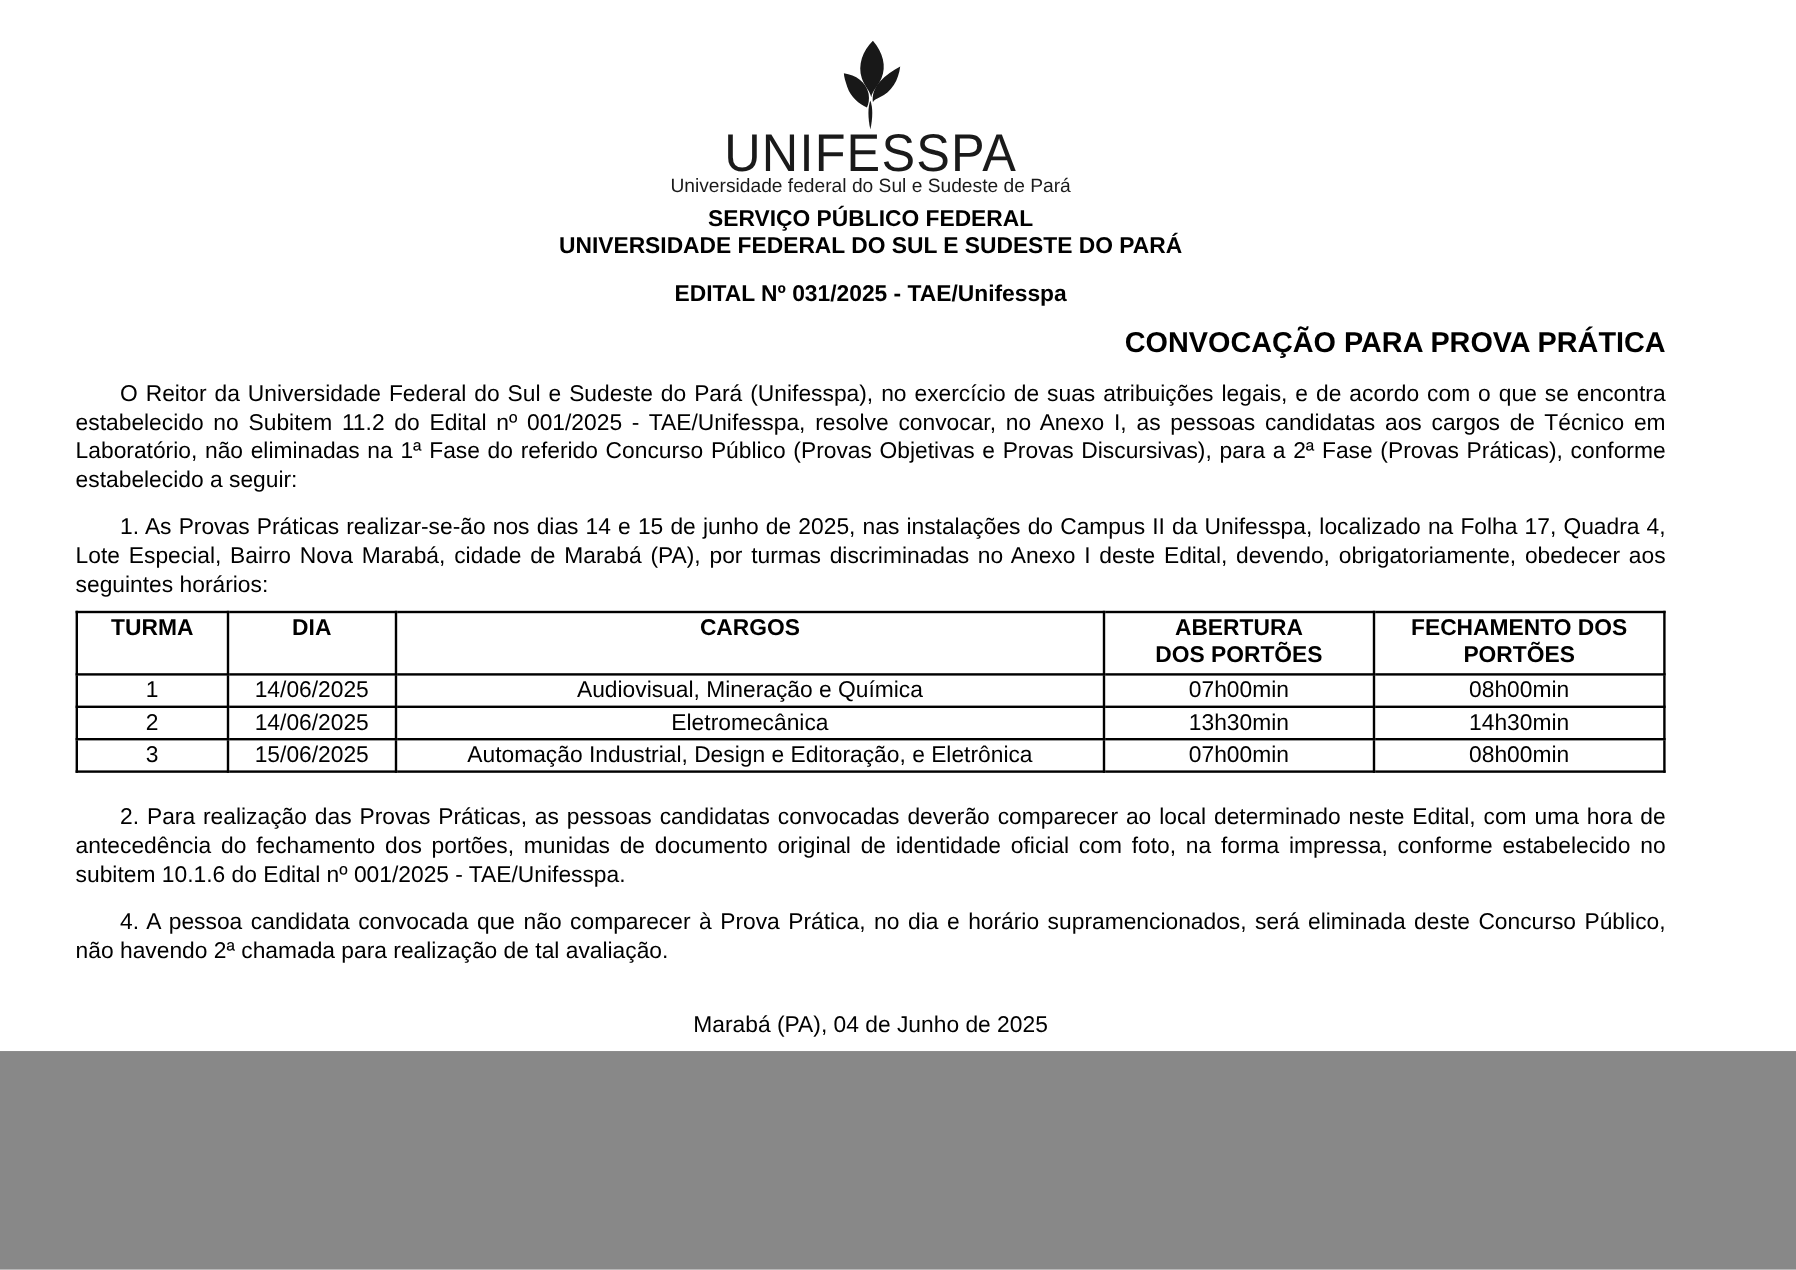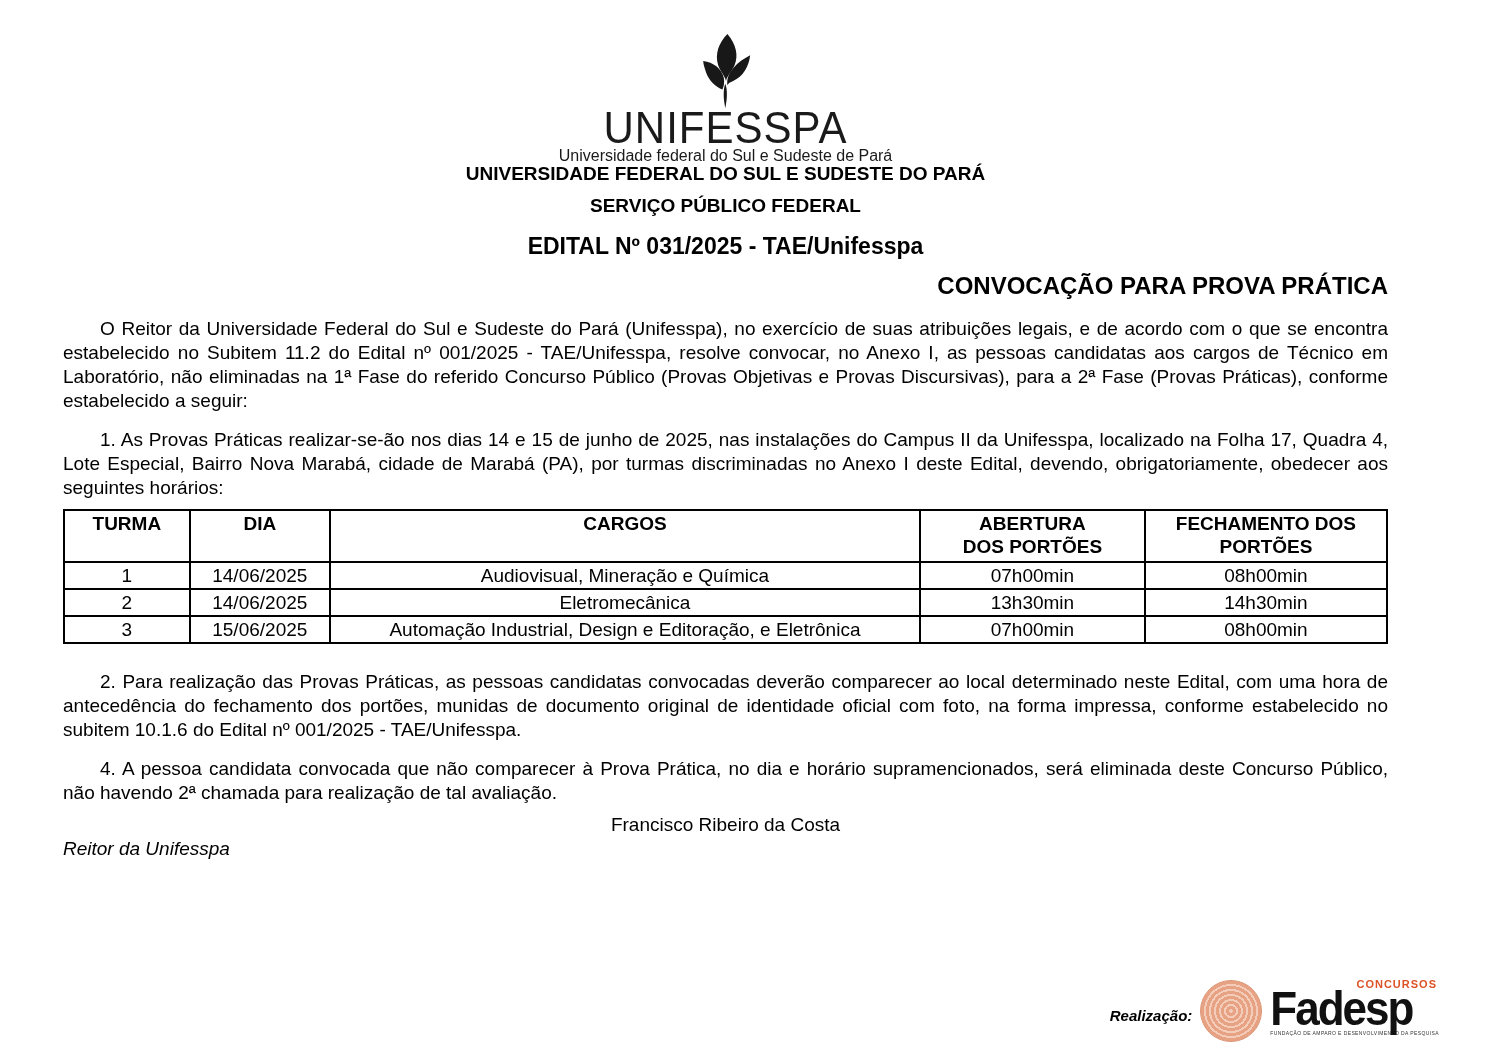--- a/index.html
+++ b/index.html
@@ -1,20 +1,20 @@
 <!DOCTYPE html>
 <html lang="pt-BR"><head>
 <meta charset="utf-8">
 <style>
   * { margin: 0; padding: 0; box-sizing: border-box; }
   html, body { background: #888; }
   .page {
     position: relative;
     width: 1497px;
-    height: 1058px;
+    height: 876px;
     margin: 0 auto;
     background: #ffffff;
     color: #000;
     font-family: "Liberation Sans", sans-serif;
     font-size: 19px;
     line-height: 24px;
     overflow: hidden;
   }
   .content { padding: 34px 109px 0 63px; }
 
@@ -26,21 +26,21 @@
     font-size: 42px;
     line-height: 40px;
     letter-spacing: 1px;
     font-weight: 400;
     transform: scaleY(1.05);
     color: #1a1a1a;
   }
   .logo-tag { font-size: 16px; line-height: 13px; color: #1a1a1a; margin-top: 1px; }
   .org-line { text-align: center; font-weight: bold; font-size: 19px; line-height: 23px; }
   .org-line.first { margin-top: 9px; }
-  .edital-line { text-align: center; font-weight: bold; font-size: 23px; margin-top: 17px; }
+  .edital-line { text-align: center; font-weight: bold; font-size: 19px; margin-top: 17px; }
   .doc-title { text-align: right; font-weight: bold; font-size: 24px; margin-top: 16px; }
 
   
   .para {
     text-align: justify;
     text-indent: 37px;
     margin-top: 15px;
   }
   .para.intro { margin-top: 19px; }
   .para b { font-weight: normal; }
@@ -142,22 +142,22 @@
       <svg class="flame" viewBox="0 0 100 104" xmlns="http://www.w3.org/2000/svg">
         <path fill="#181818" d="M52,0 C64,14 68,30 62,44 C58,53 52,58 50,66 C48,58 42,53 39,44 C34,28 40,12 52,0 Z"></path>
         <path fill="#181818" d="M18,38 C32,40 44,48 47,62 C48,69 47,74 45,78 C36,74 26,66 22,54 C20,48 18,42 18,38 Z"></path>
         <path fill="#181818" d="M84,30 C82,46 74,60 60,66 C56,68 53,69 52,72 C51,64 53,56 60,48 C67,40 76,34 84,30 Z"></path>
         <path fill="#181818" d="M49,70 C52,78 52,90 49,104 C46,90 46,78 49,70 Z"></path>
       </svg>
       <div class="logo-word">UNIFESSPA</div>
       <div class="logo-tag">Universidade federal do Sul e Sudeste de Pará</div>
     </div>
 
+    <div class="org-line first">SERVIÇO PÚBLICO FEDERAL</div>
     <div class="org-line">UNIVERSIDADE FEDERAL DO SUL E SUDESTE DO PARÁ</div>
-    <div class="org-line first">SERVIÇO PÚBLICO FEDERAL</div>
     <div class="edital-line">EDITAL Nº 031/2025 - TAE/Unifesspa</div>
     <div class="doc-title">CONVOCAÇÃO PARA PROVA PRÁTICA</div>
 
     <p class="para intro"><span>O Reitor da Universidade Federal do Sul e Sudeste do Pará (Unifesspa), no exercício de suas atribuições legais, e de acordo com o que se encontra estabelecido no </span><b>Subitem 11.2</b><span> do Edital nº 001/2025 - TAE/Unifesspa, resolve convocar, no </span><b>Anexo I</b><span>, as pessoas candidatas aos cargos de Técnico em Laboratório, não eliminadas na 1ª Fase do referido Concurso Público (Provas Objetivas e Provas Discursivas), para a </span><b>2ª Fase</b><span> (Provas Práticas), conforme estabelecido a seguir:</span></p>
     <p class="para"><b>1. As Provas Práticas realizar-se-ão nos dias 14 e 15 de junho de 2025,</b><span> nas instalações do </span><b>Campus II da Unifesspa</b><span>, localizado na Folha 17, Quadra 4, Lote Especial, Bairro Nova Marabá, cidade de Marabá (PA), por </span><b>turmas</b><span> discriminadas no </span><b>Anexo I</b><span> deste Edital, devendo, obrigatoriamente, obedecer aos seguintes horários:</span></p>
 
     <table class="schedule">
       <colgroup>
         <col class="c-turma">
           <col class="c-dia">
@@ -197,20 +197,21 @@
           <td>Automação Industrial, Design e Editoração, e Eletrônica</td>
           <td>07h00min</td>
           <td>08h00min</td>
         </tr>
       </tbody>
     </table>
 
     <p class="para after-table"><b>2.</b><span> Para realização das </span><b>Provas Práticas</b><span>, as pessoas candidatas convocadas deverão comparecer ao local determinado neste Edital, com uma hora de antecedência do fechamento dos portões, munidas de documento original de identidade oficial com foto, na forma impressa, conforme estabelecido no </span><b>subitem 10.1.6</b><span> do Edital nº 001/2025 - TAE/Unifesspa.</span></p>
     <p class="para"><b>4.</b><span> A pessoa candidata convocada que não comparecer à </span><b>Prova Prática</b><span>, no dia e horário supramencionados, será eliminada deste Concurso Público, não havendo 2ª chamada para realização de tal avaliação.</span></p>
 
+    <div class="dateline">Marabá (PA), 04 de Junho de 2025</div>
     <div class="sig-name">Francisco Ribeiro da Costa</div>
     <div class="sig-role">Reitor da Unifesspa</div>
   </div>
 
   <div class="realization">
     <span class="realization-label">Realização:</span>
     <span class="mandala"></span>
     <span class="brand-stack">
       <span class="brand-sup" style="color:#dd5226;">CONCURSOS</span>
       <span class="brand-word">Fadesp</span>

